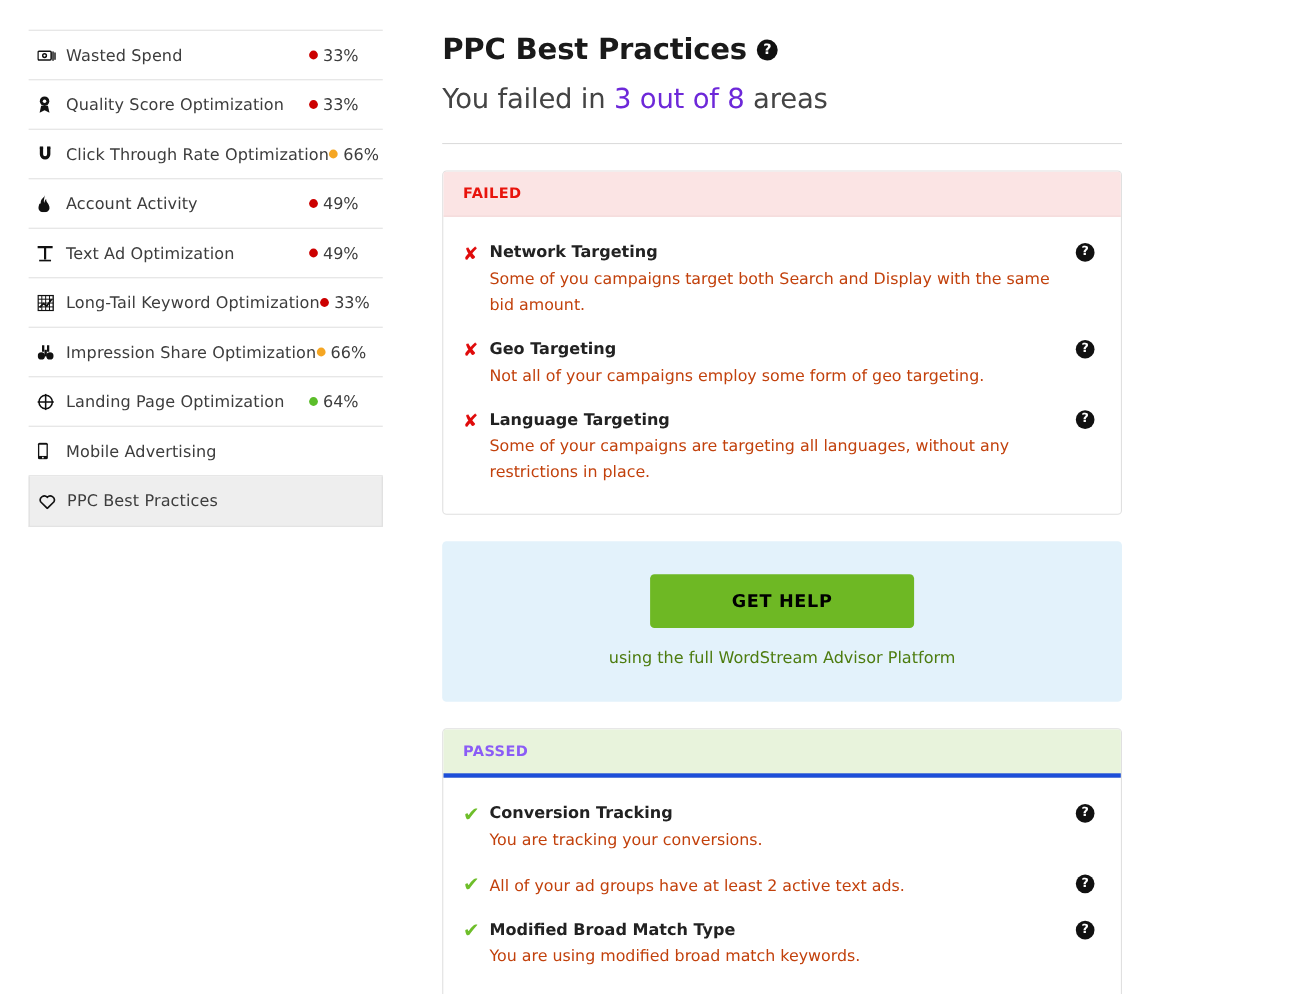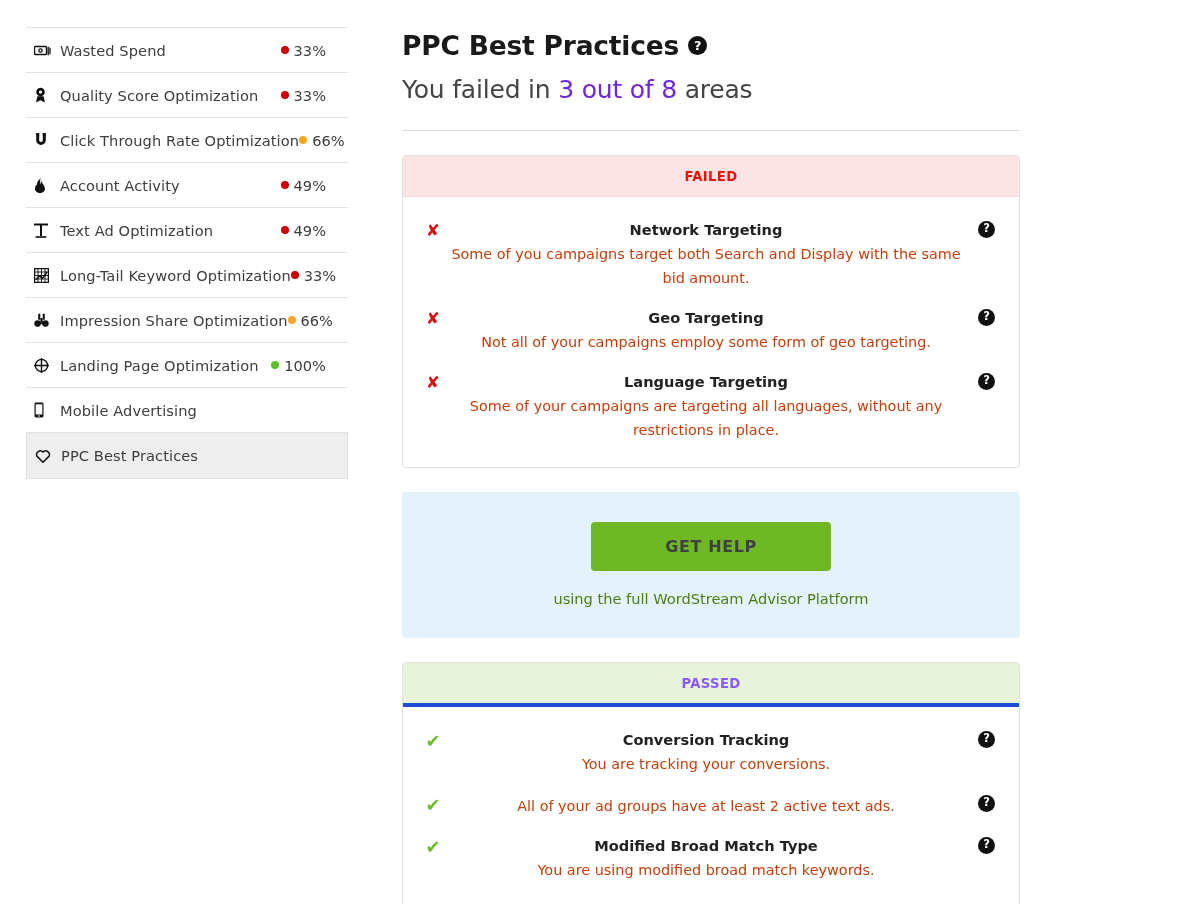--- a/index.html
+++ b/index.html
@@ -175,37 +175,37 @@
   .cta {
     margin-top: 24px;
     background: #e3f2fb;
     border-radius: 4px;
     padding: 30px 0 31px 0;
     text-align: center;
   }
   .cta-btn {
     display: inline-block;
     background: #6eb824;
-    color: #404040;
+    color: #000000;
     font-size: 16px;
     font-weight: bold;
     letter-spacing: .6px;
     padding: 15px 0;
     width: 240px;
     border: none;
     border-radius: 4px;
     cursor: pointer;
     font-family: "DejaVu Sans", "Liberation Sans", sans-serif;
   }
   .cta-sub {
     margin-top: 19px;
     font-size: 14.6px;
     color: #4d7c0f;
   }
-  .sec-gap { margin-top: 24px; text-align: center; }
+  .sec-gap { margin-top: 24px; }
 </style>
 </head>
 <body>
 
 <div id="app">
 
   <nav id="sidebar">
     <div class="nav-top-divider"></div>
     <div id="nav-list">
         <div class="nav-item">
@@ -307,21 +307,21 @@
         <div class="nav-item">
           <span class="nav-icon">
             <svg width="15" height="15" viewBox="0 0 15 15">
               <circle cx="7.5" cy="7.5" r="6.1" fill="none" stroke="#111" stroke-width="1.4"></circle>
               <path d="M7.5 0v15M0 7.5h15" stroke="#111" stroke-width="1.4"></path>
             </svg>
           </span>
           <span class="nav-label">Landing Page Optimization</span>
           <span class="nav-score">
             <span class="dot" style="background: rgb(91, 189, 42);"></span>
-            <span>100%</span>
+            <span>64%</span>
           </span>
         </div>
         <div class="nav-item">
           <span class="nav-icon">
             <svg width="10" height="16" viewBox="0 0 10 16">
               <rect x="0.5" y="0.5" width="9" height="15" rx="1.4" fill="#111"></rect>
               <rect x="1.7" y="2.3" width="6.6" height="10.2" fill="#fff"></rect>
               <circle cx="5" cy="14" r="0.8" fill="#fff"></circle>
             </svg>
           </span>

